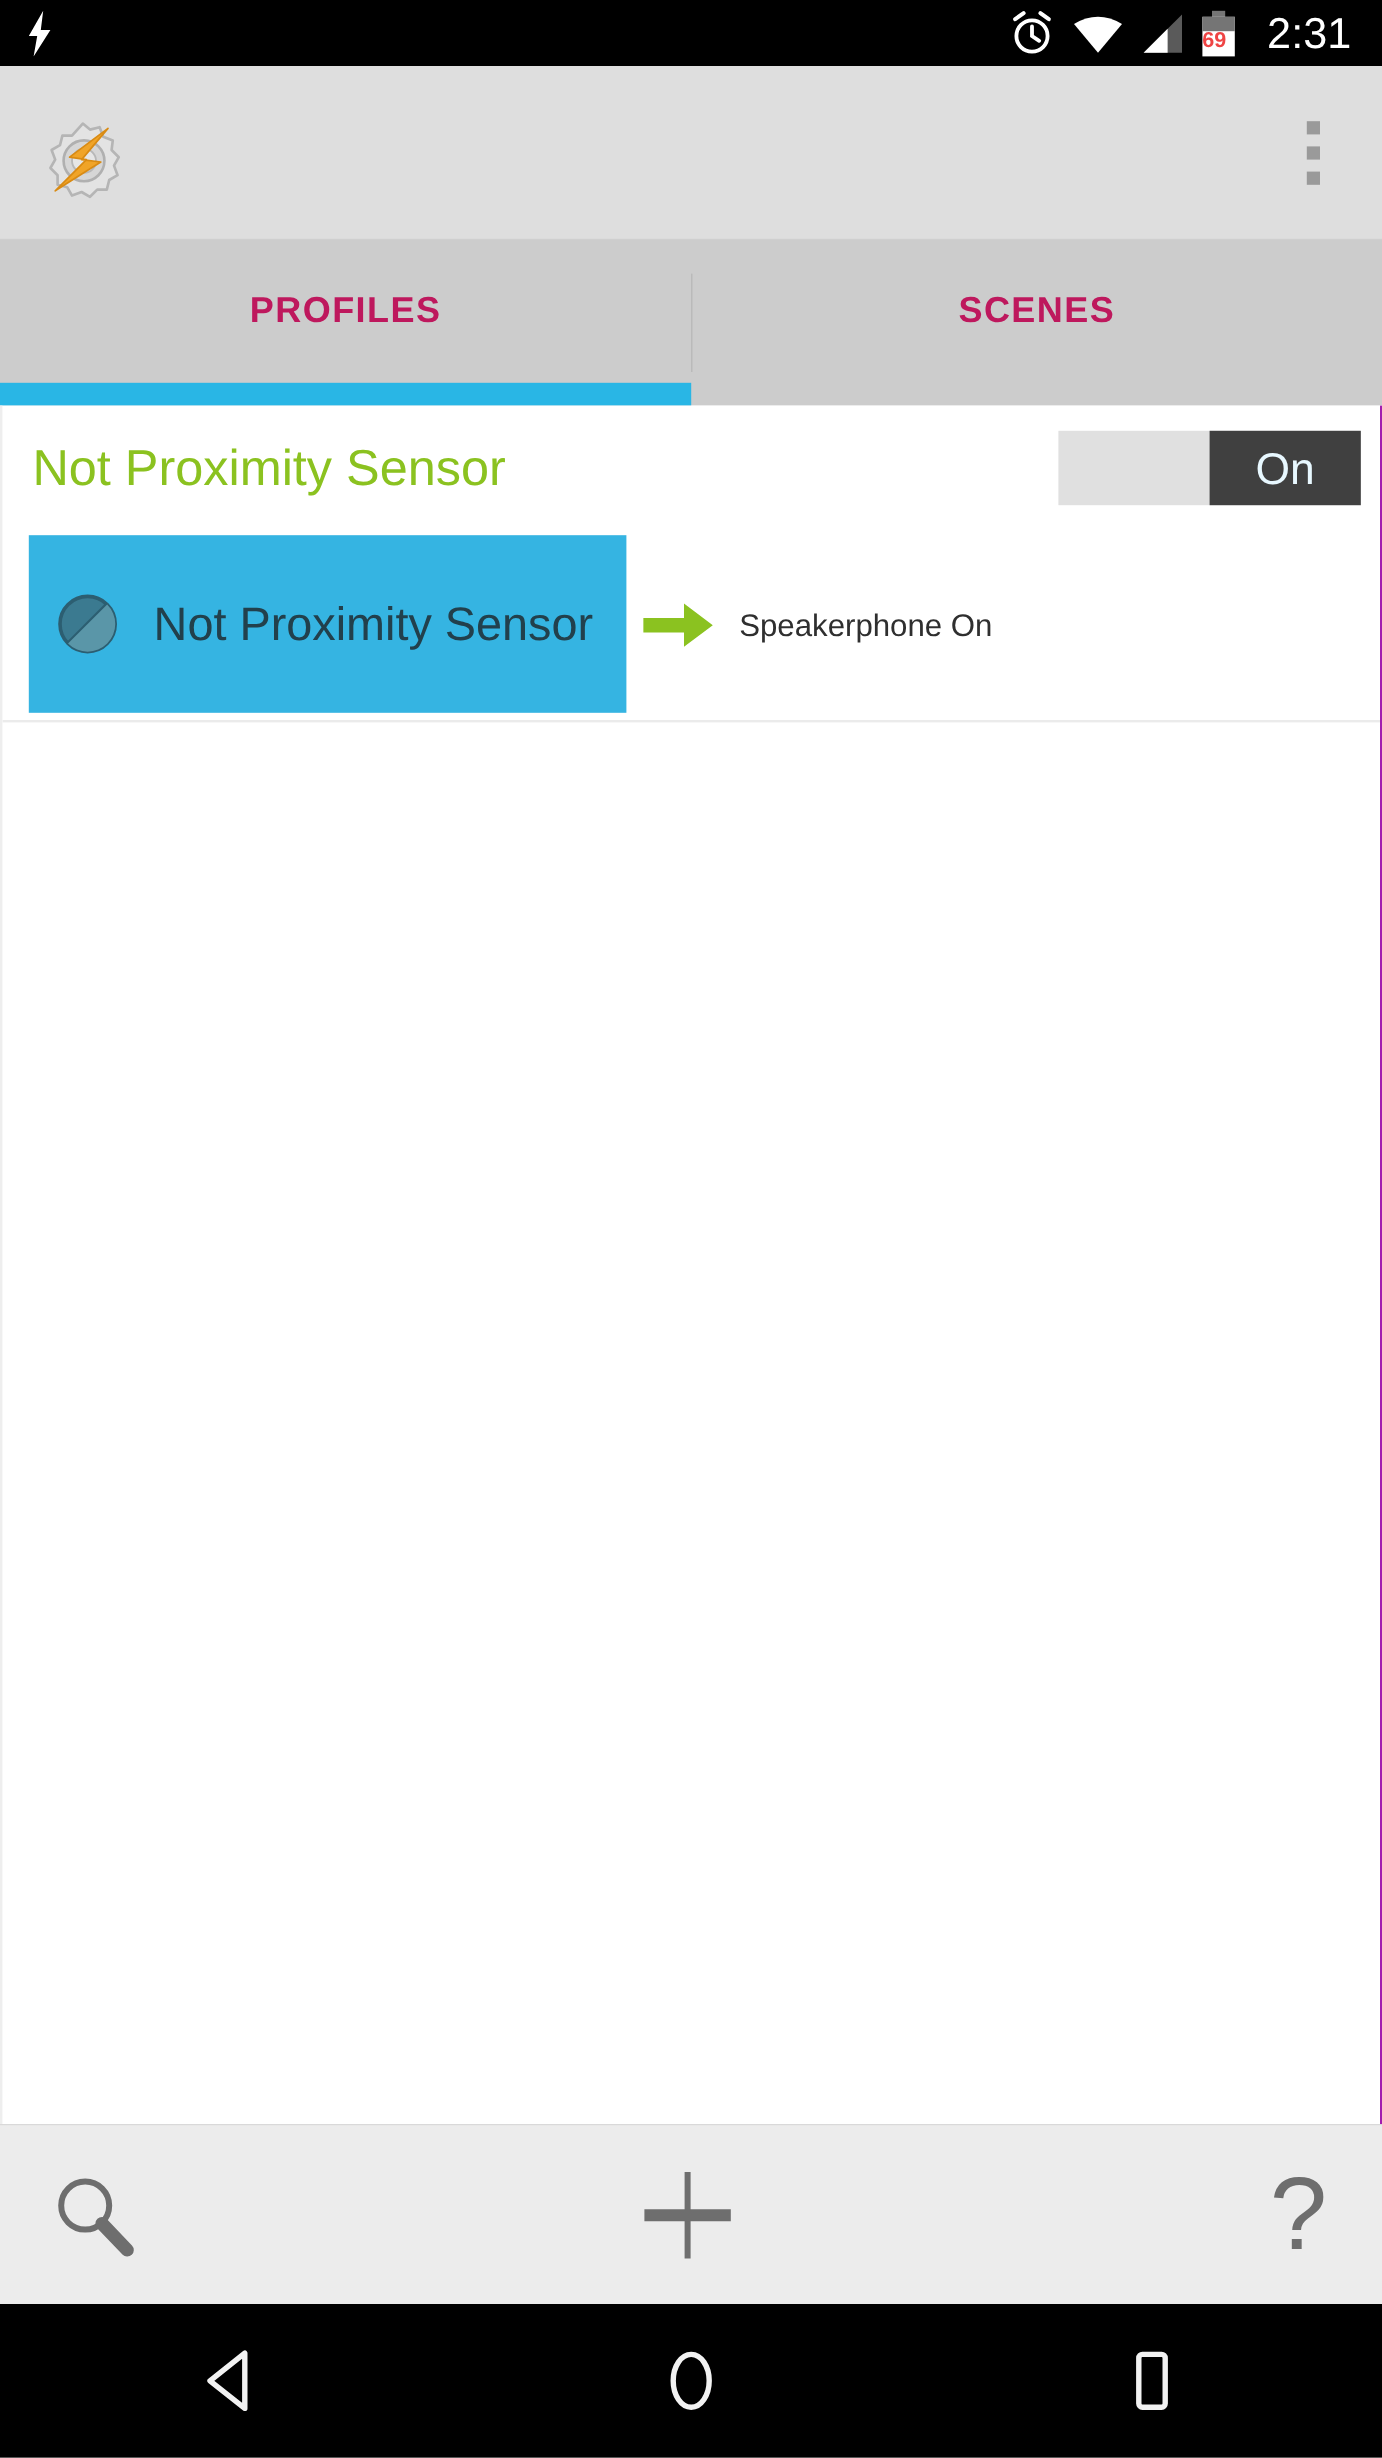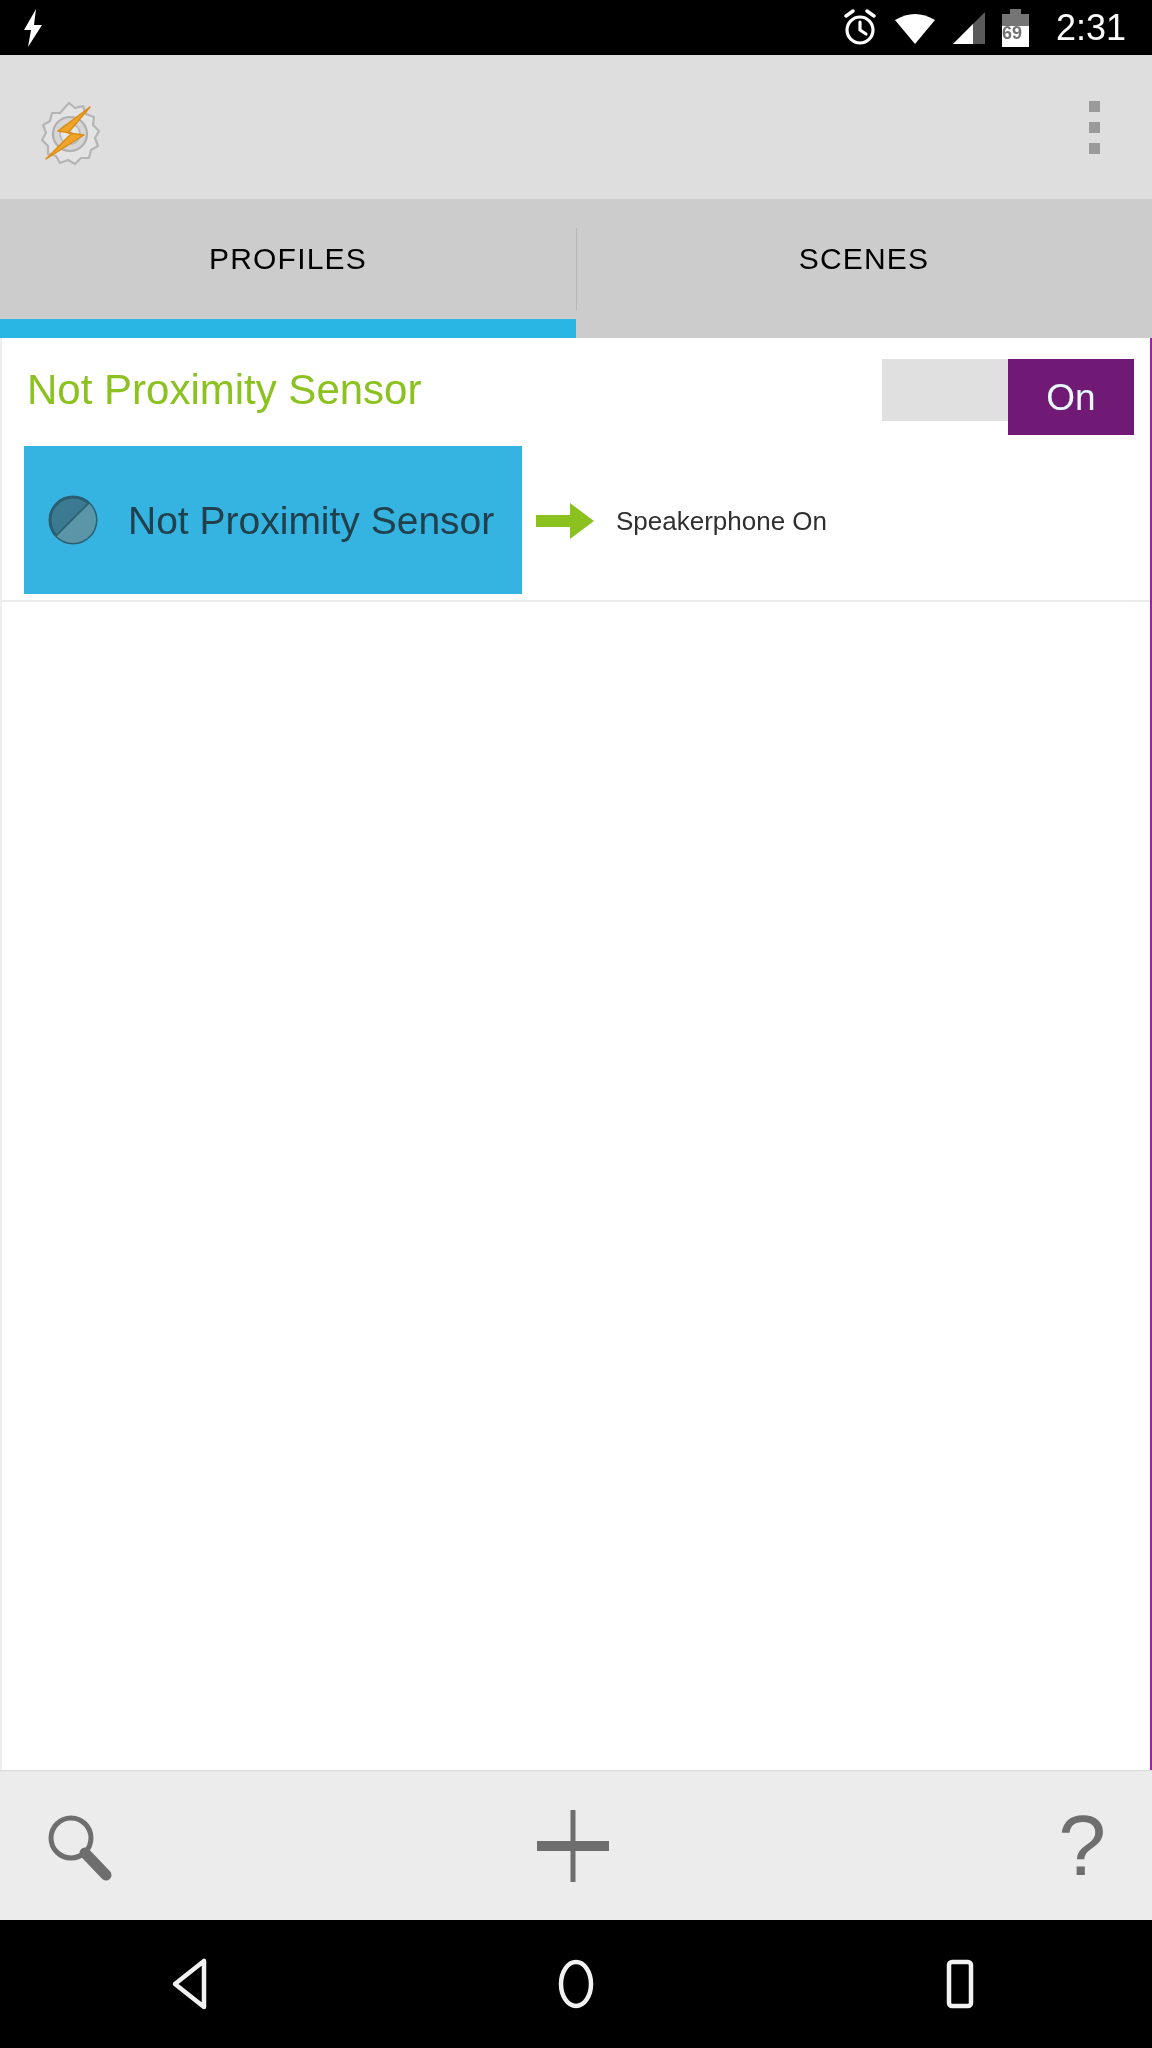--- a/index.html
+++ b/index.html
@@ -69,21 +69,21 @@
     width: 11px; height: 6px;
     background: #757575;
   }
   .battery-icon .bat-num {
     position: absolute;
     left: 0; top: 13px;
     width: 16px;
     text-align: center;
     font-size: 18px;
     font-weight: bold;
-    color: #737373;
+    color: #ef4444;
     line-height: 22px;
     font-family: "Liberation Sans", sans-serif;
   }
   .sb-time {
     color: #ffffff;
     font-size: 36px;
     font-weight: 500;
     letter-spacing: 0px;
     margin-left: 12px;
     font-family: "Liberation Sans", sans-serif;
@@ -146,23 +146,23 @@
     content: "";
     position: absolute;
     left: 0;
     top: 28px;
     bottom: 28px;
     width: 1px;
     background: #b6b6b6;
   }
   .tab-label {
     font-size: 30px;
-    font-weight: normal;
+    font-weight: bold;
     letter-spacing: 1.2px;
-    color: #000000;
+    color: #be185d;
     font-family: "Liberation Sans", sans-serif;
     margin-bottom: 20px;
   }
   .tab-indicator {
     position: absolute;
     left: 0;
     bottom: 0;
     height: 19px;
     width: 100%;
     background: #29b6e5;
@@ -203,22 +203,22 @@
     width: 252px;
     height: 62px;
     background: #e0e0e0;
     cursor: pointer;
   }
   .toggle .knob {
     position: absolute;
     right: 0;
     top: 0;
     width: 126px;
-    height: 76px;
-    background: #701a75;
+    height: 62px;
+    background: #404040;
     display: flex;
     align-items: center;
     justify-content: center;
     box-sizing: border-box;
   }
   .toggle .knob-label {
     color: #e8f8ff;
     font-size: 37px;
     font-family: "Liberation Sans", sans-serif;
     line-height: 1;

